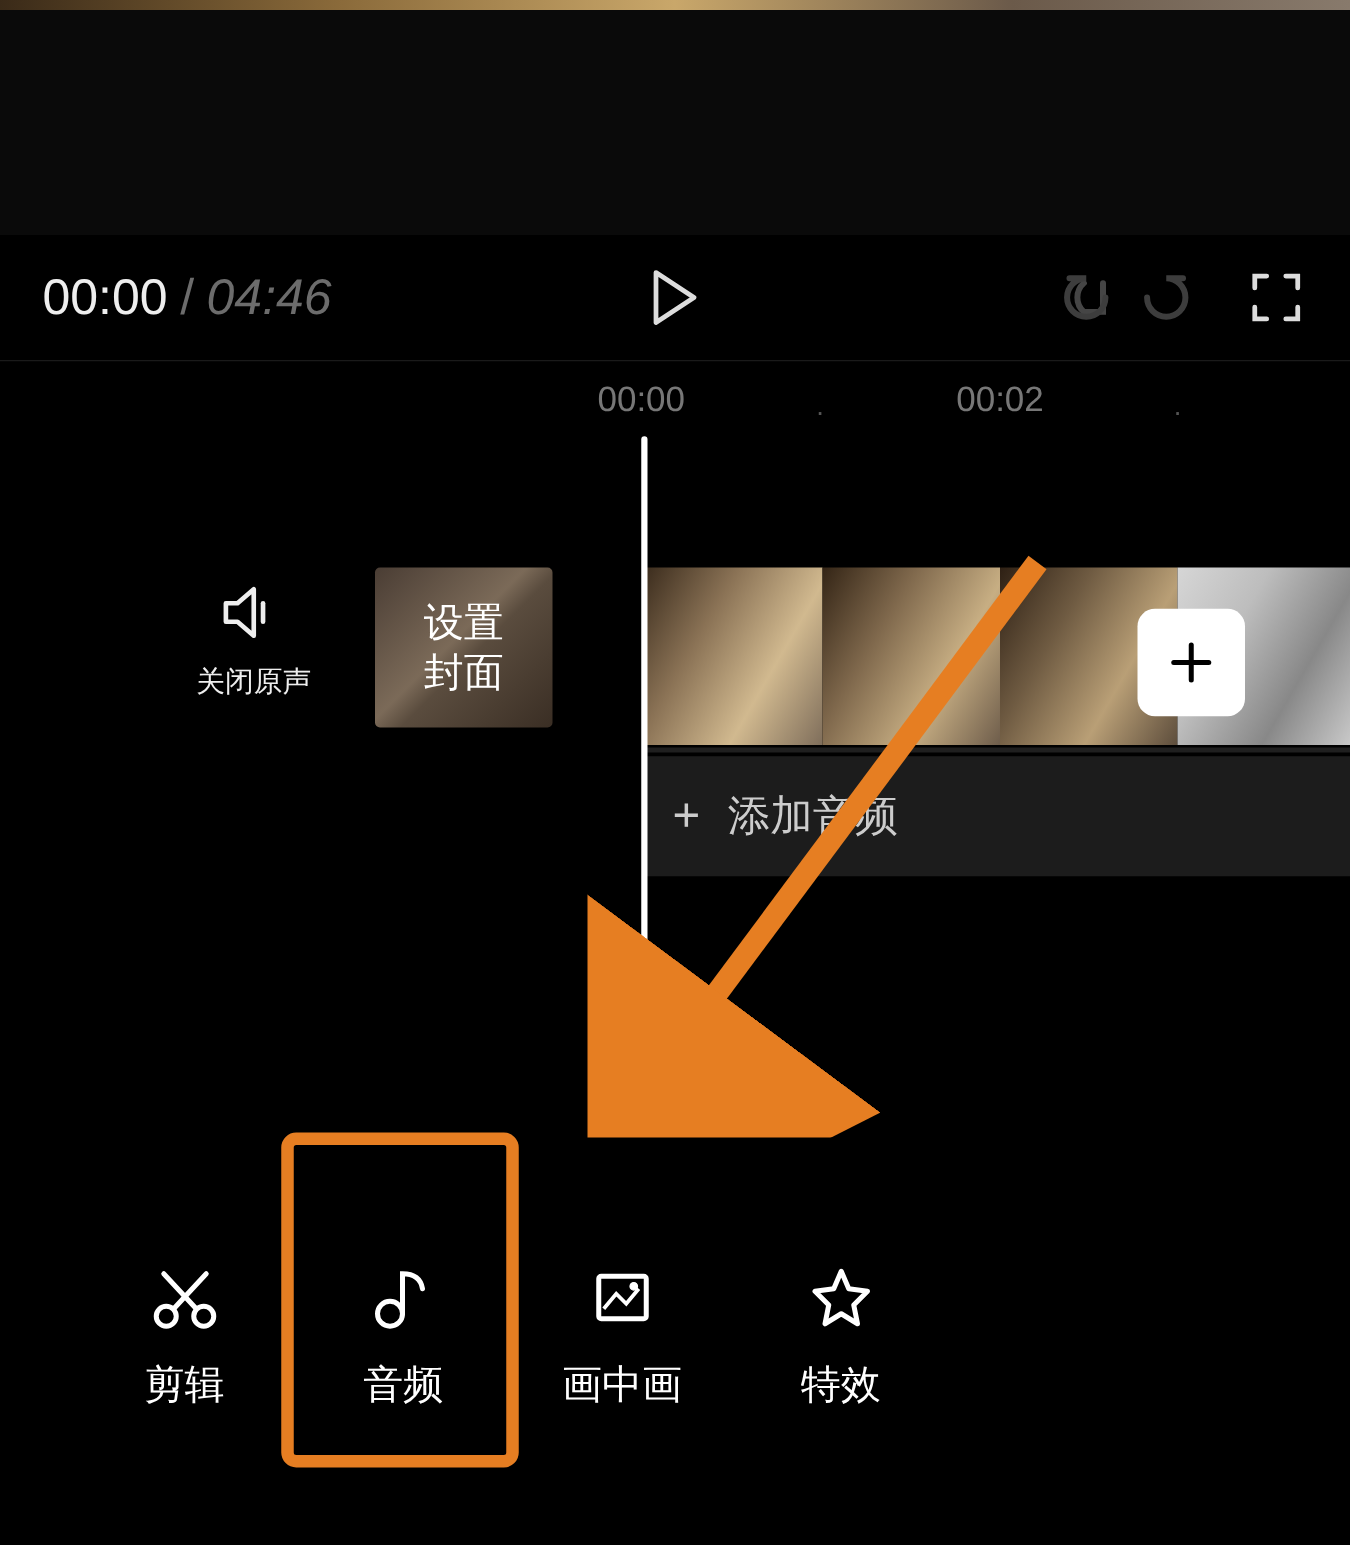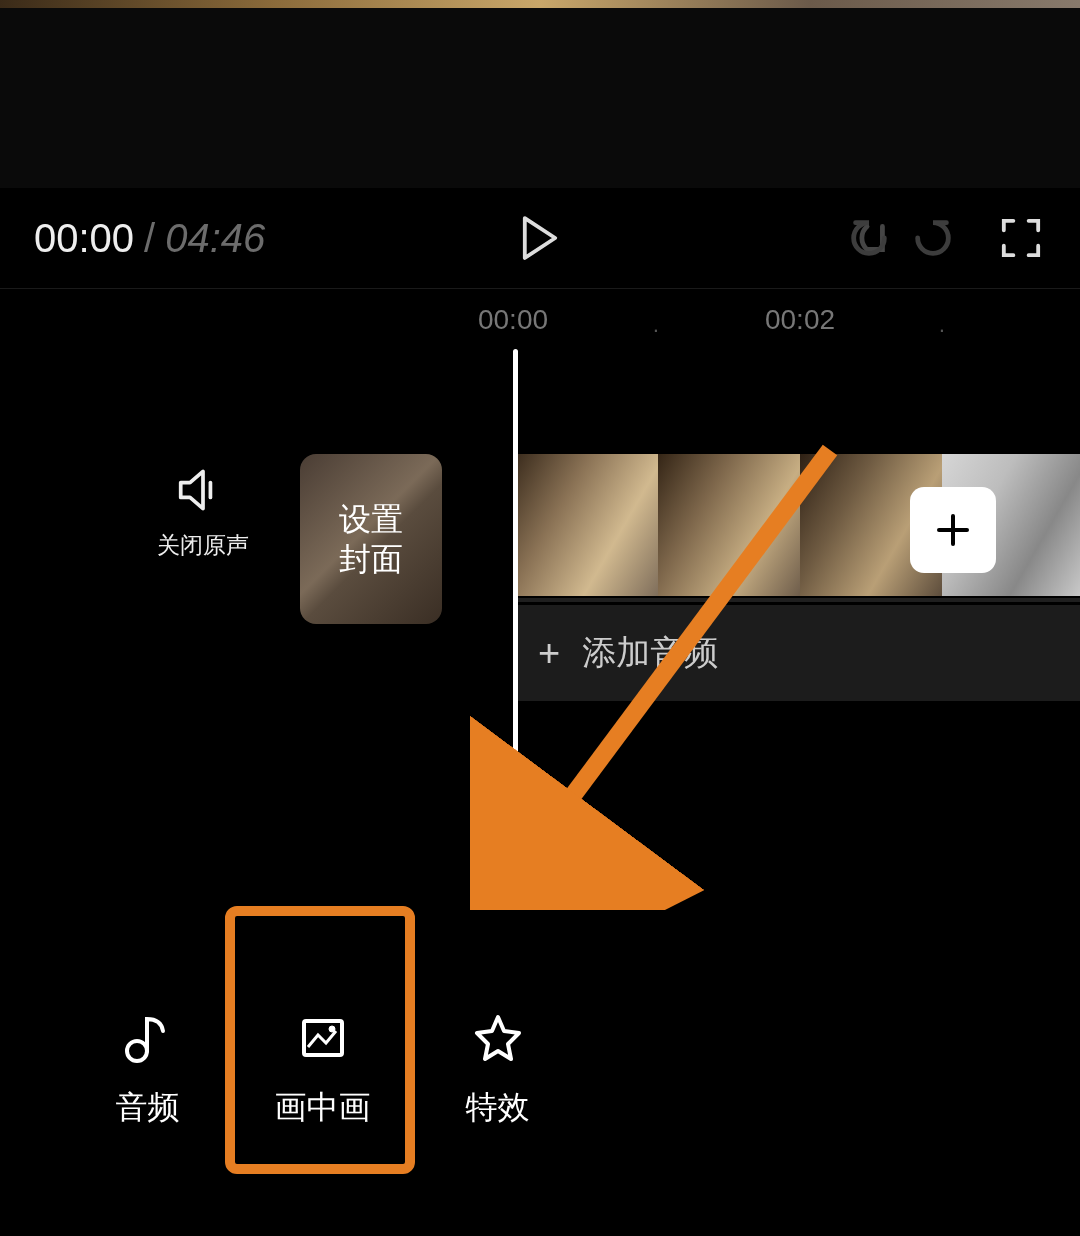--- a/index.html
+++ b/index.html
@@ -71,22 +71,22 @@
     width: 110px;
     text-align:center;
   }
   .mute-sound .icon { display:flex; justify-content:center; margin-bottom:14px;}
   .mute-sound .icon svg { width: 52px; height: 52px; }
   .mute-sound .label { font-size: 23px; color: #eee; }
 
   .cover-tile {
     position:absolute;
     left: 300px; top: 105px;
-    width: 142px; height: 170px;
-    border-radius: 16px;
+    width: 142px; height: 128px;
+    border-radius: 4px;
     background: linear-gradient(135deg, #4a3d34 0%, #7b6a58 45%, #5a4c3e 55%, #3a2e24 100%);
     display:flex; align-items:center; justify-content:center;
     text-align:center;
     font-size: 32px; line-height:40px; color:#fff;
   }
 
   .track {
     position:absolute;
     left: 516px; top: 105px;
     height: 142px;
@@ -281,20 +281,31 @@
   </defs>
   <line x1="360" y1="20" x2="40" y2="450" stroke="#e67e22" stroke-width="18" marker-end="url(#ahead)"></line>
 </svg>
 
 <div class="highlight-box"></div>
 
 <div class="bottom-bar">
   <div class="tool">
     <div class="icon">
       <svg viewBox="0 0 54 54">
+          <circle cx="12" cy="42" r="8" fill="none" stroke="#fff" stroke-width="4"></circle>
+          <circle cx="42" cy="42" r="8" fill="none" stroke="#fff" stroke-width="4"></circle>
+          <line x1="18" y1="36" x2="44" y2="8" stroke="#fff" stroke-width="4" stroke-linecap="round"></line>
+          <line x1="36" y1="36" x2="10" y2="8" stroke="#fff" stroke-width="4" stroke-linecap="round"></line>
+        </svg>
+    </div>
+    <div class="label">剪辑</div>
+  </div>
+  <div class="tool">
+    <div class="icon">
+      <svg viewBox="0 0 54 54">
           <circle cx="16" cy="40" r="10" fill="none" stroke="#fff" stroke-width="4"></circle>
           <path d="M26 40 L26 8 Q40 8 42 20" fill="none" stroke="#fff" stroke-width="4" stroke-linecap="round"></path>
         </svg>
     </div>
     <div class="label">音频</div>
   </div>
   <div class="tool">
     <div class="icon">
       <svg viewBox="0 0 54 54">
           <rect x="8" y="10" width="38" height="34" fill="none" stroke="#fff" stroke-width="4" rx="2"></rect>

